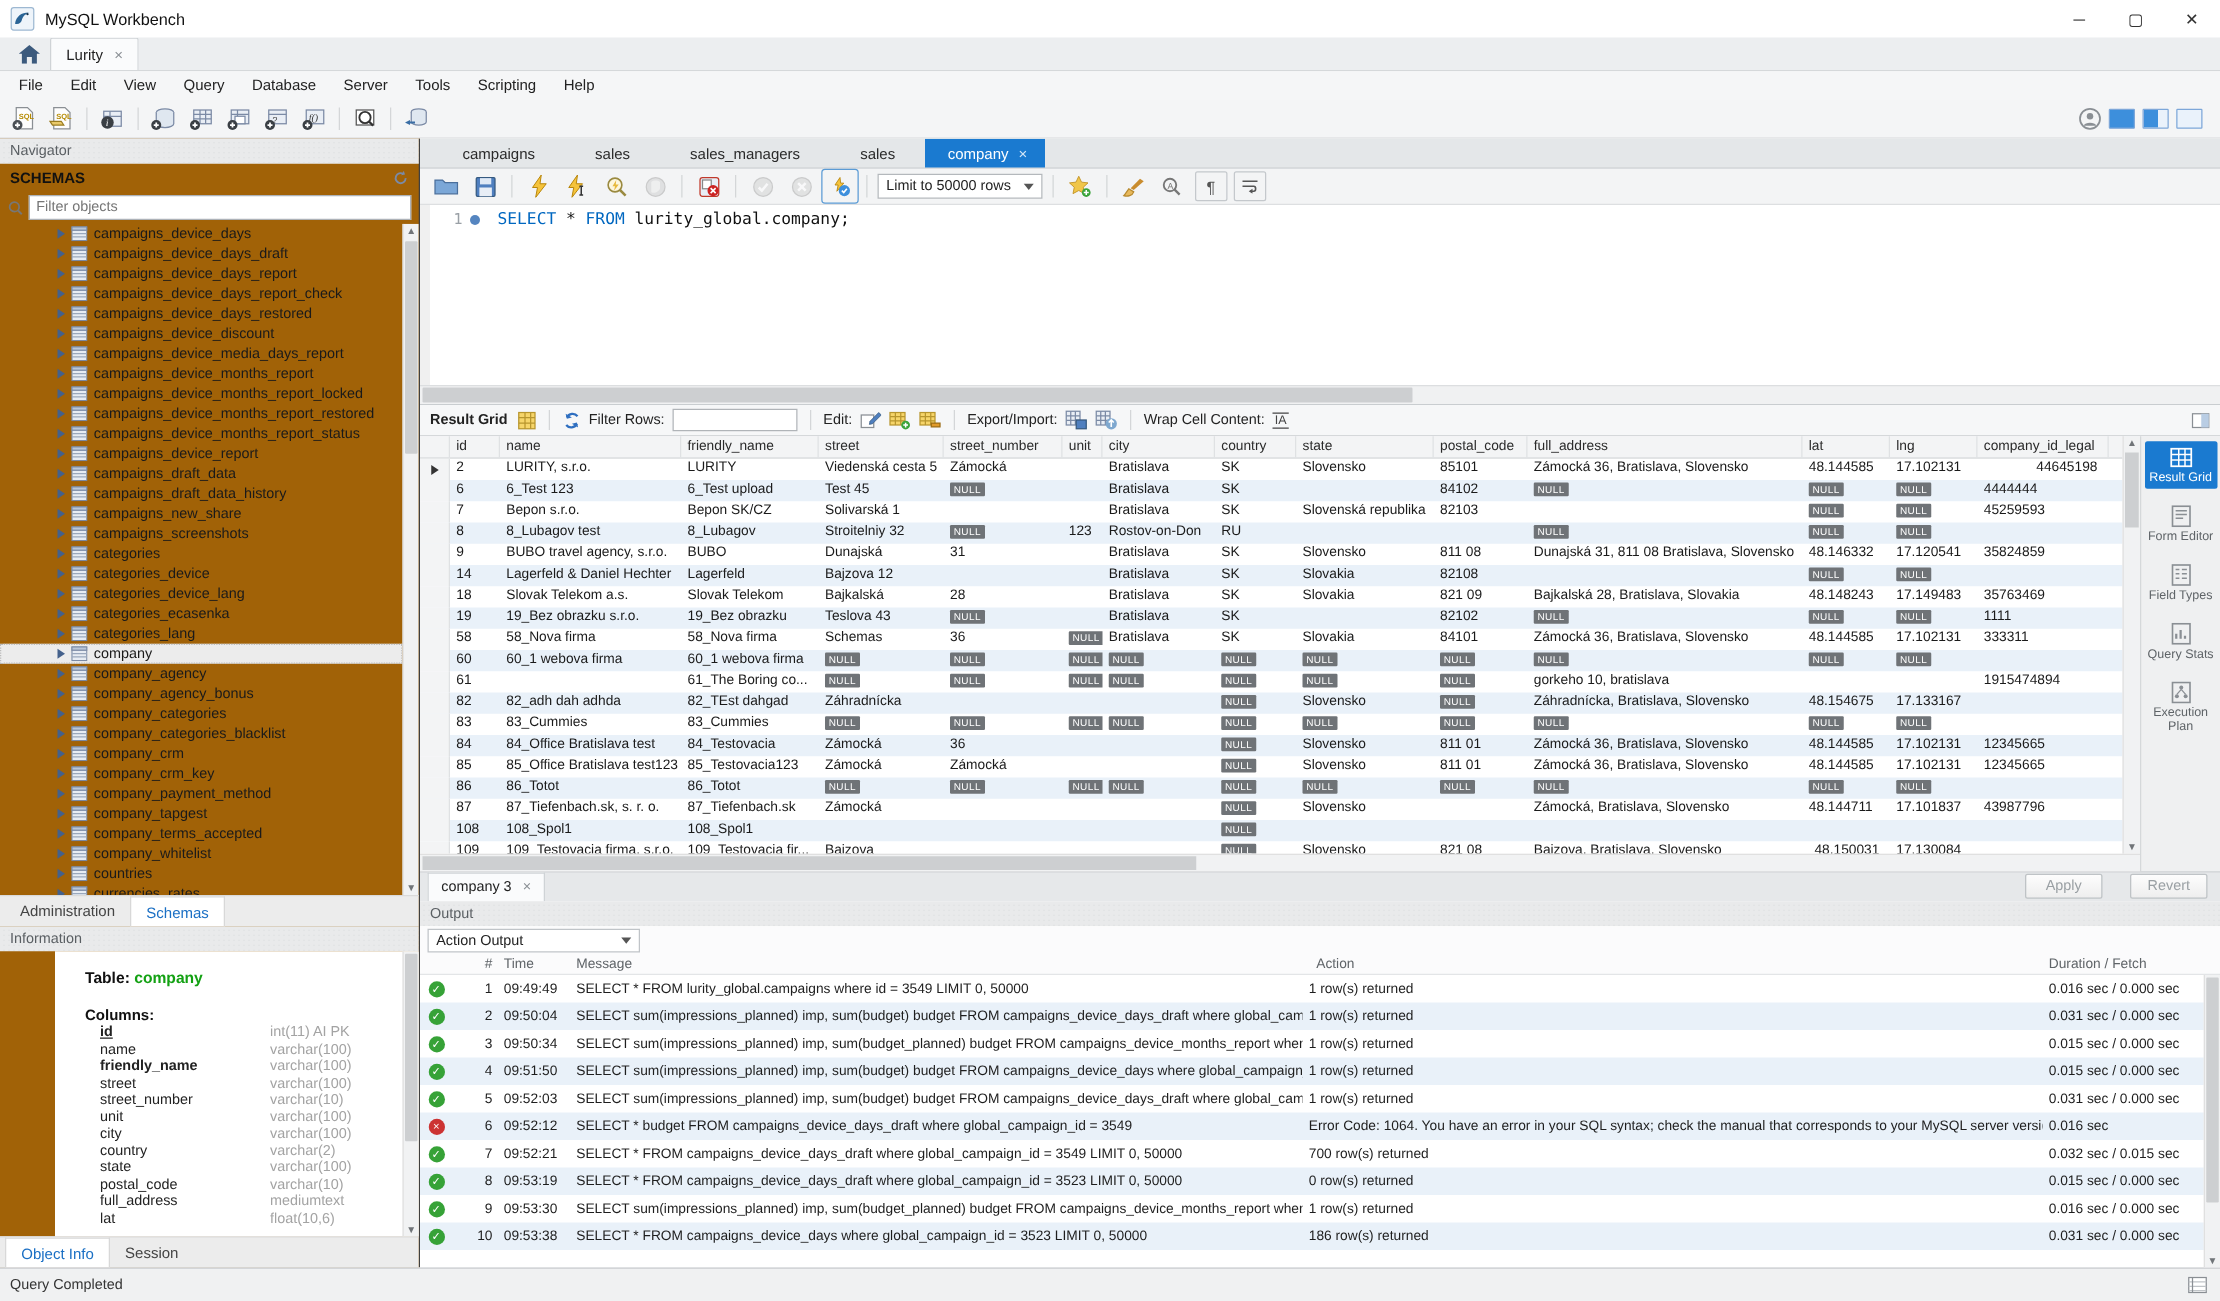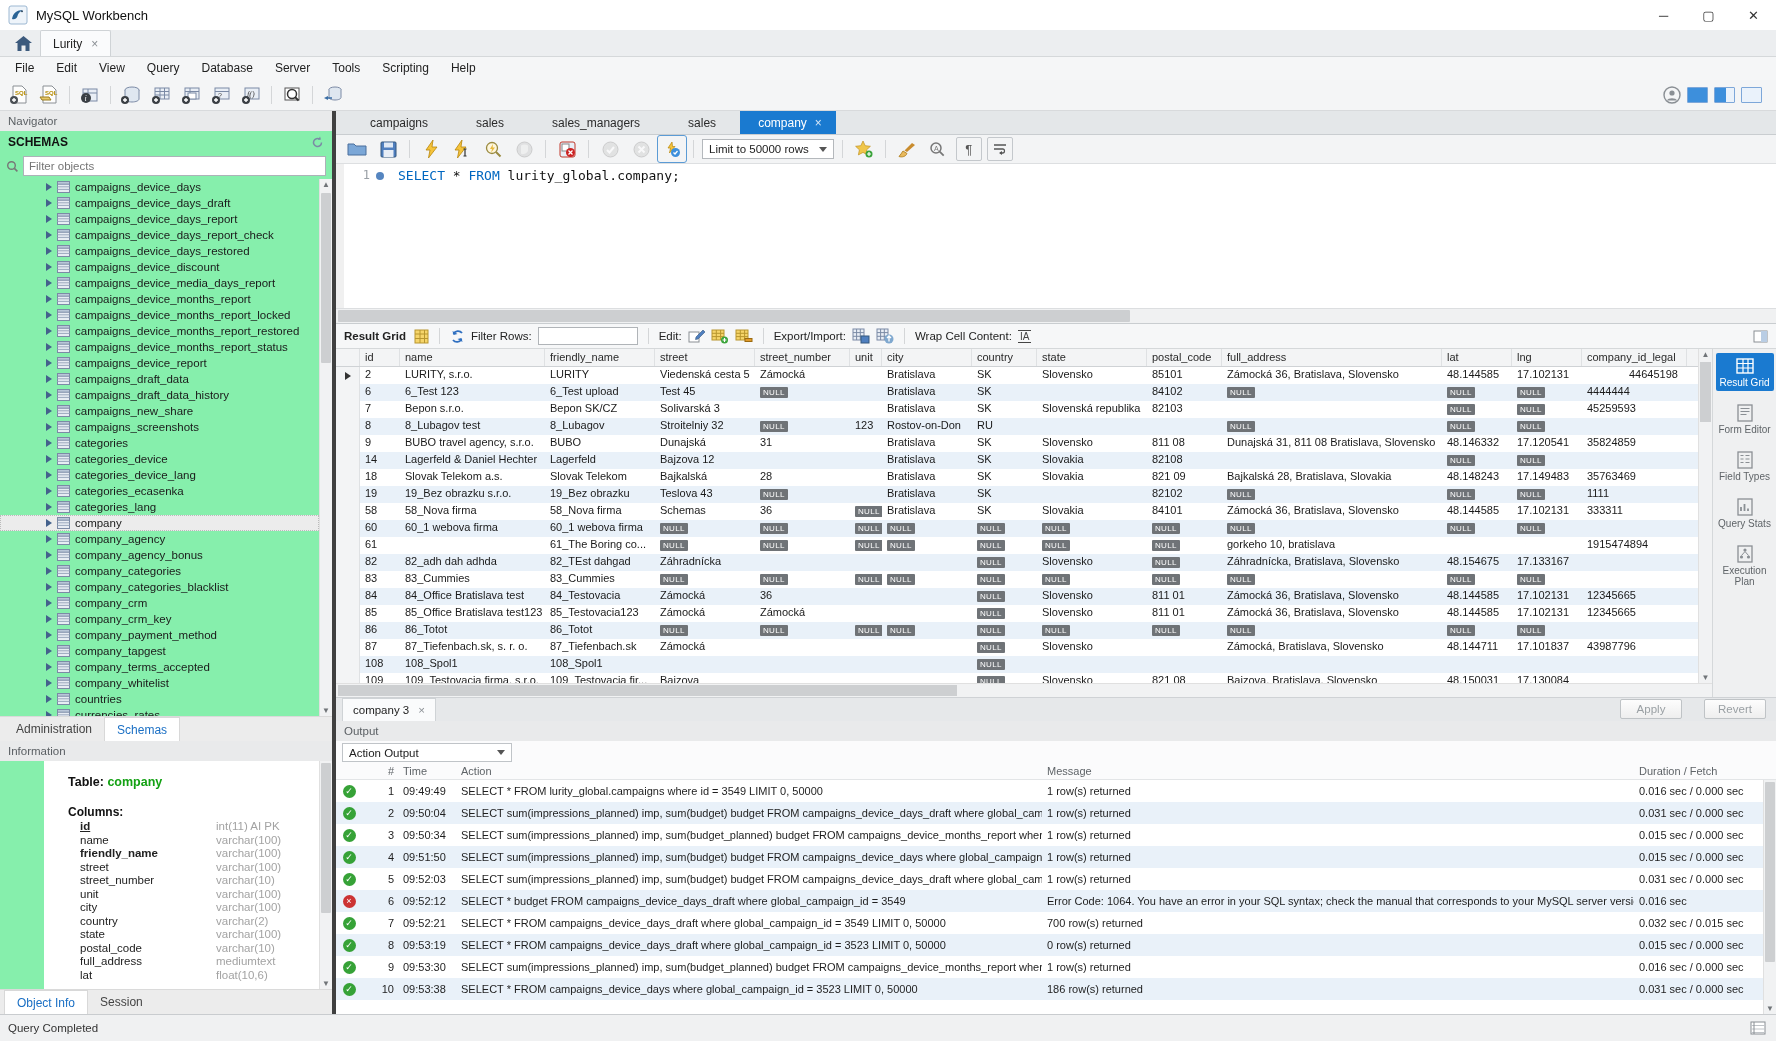--- a/index.html
+++ b/index.html
@@ -31,21 +31,21 @@
 .tb-right { margin-left:auto; display:flex; align-items:center; gap:6px; padding-right:8px; }
 .layout-toggle { width:21px; height:16px; border:1px solid #7da7d9; border-radius:1px; }
 .layout-toggle.full { background:#3d8fdc; }
 .layout-toggle.half { background:linear-gradient(to right,#3d8fdc 60%,#eaf2fb 60%); }
 .layout-toggle.off  { background:#eaf2fb; }
 
 
 .workspace { height:903px; display:flex; flex:0 0 auto; background:#e7e9ea; }
 
 
-.sidebar { width:336px; flex:0 0 auto; display:flex; flex-direction:column; border-right:4px solid #404040; background:#86efac; }
+.sidebar { width:336px; flex:0 0 auto; display:flex; flex-direction:column; border-right:1px solid #404040; background:#a16207; }
 .panel-header { height:20px; background:#e9eaeb; color:#5a5f63; font-size:11.5px; line-height:20px; padding-left:8px; flex:0 0 auto;
   background-image:radial-gradient(circle at 1px 1px,#d7d9da 12%,transparent 13%); background-size:4px 4px; background-position:90px 6px; }
 .schemas-title { height:22px; display:flex; align-items:center; padding:0 8px; font-weight:bold; font-size:12px; color:#111; flex:0 0 auto; }
 .schemas-refresh { margin-left:auto; color:#7b8aa5; }
 .filter-row { height:26px; display:flex; align-items:center; gap:4px; padding:0 6px; flex:0 0 auto; }
 .filter-input { flex:1; height:20px; border:1px solid #adb2b8; background:#fff; font-size:11.5px; padding:0 5px; font-family:"Liberation Sans",sans-serif; color:#333; }
 .tree-wrap { flex:1; display:flex; overflow:hidden; }
 .tree { flex:1; overflow:hidden; }
 .tree-item { height:16px; display:flex; align-items:center; padding-left:46px; gap:5px; font-size:11.5px; color:#1a1a1a; white-space:nowrap; cursor:default; }
 .tree-item.selected { background:#ececec; outline:1px dotted #bbb; outline-offset:-1px; }
@@ -1031,21 +1031,21 @@
                     <div class="g-cell" style="width: 220px;"><span class="null-badge">NULL</span></div>
                     <div class="g-cell" style="width: 70px;"><span class="null-badge">NULL</span></div>
                     <div class="g-cell" style="width: 70px;"><span class="null-badge">NULL</span></div>
                     <div class="g-cell" style="width: 105px;">4444444</div>
                   </div>
                   <div class="grid-row">
                     <div class="g-cell g-gutter" style="width: 24px;"></div>
                     <div class="g-cell" style="width: 40px;">7</div>
                     <div class="g-cell" style="width: 145px;">Bepon s.r.o.</div>
                     <div class="g-cell" style="width: 110px;">Bepon SK/CZ</div>
-                    <div class="g-cell" style="width: 100px;">Solivarská 3</div>
+                    <div class="g-cell" style="width: 100px;">Solivarská 1</div>
                     <div class="g-cell" style="width: 95px;"></div>
                     <div class="g-cell" style="width: 32px;"></div>
                     <div class="g-cell" style="width: 90px;">Bratislava</div>
                     <div class="g-cell" style="width: 65px;">SK</div>
                     <div class="g-cell" style="width: 110px;">Slovenská republika</div>
                     <div class="g-cell" style="width: 75px;">82103</div>
                     <div class="g-cell" style="width: 220px;"></div>
                     <div class="g-cell" style="width: 70px;"><span class="null-badge">NULL</span></div>
                     <div class="g-cell" style="width: 70px;"><span class="null-badge">NULL</span></div>
                     <div class="g-cell" style="width: 105px;">45259593</div>
@@ -1311,21 +1311,21 @@
                     <div class="g-cell" style="width: 145px;">109_Testovacia firma, s.r.o.</div>
                     <div class="g-cell" style="width: 110px;">109_Testovacia fir...</div>
                     <div class="g-cell" style="width: 100px;">Bajzova</div>
                     <div class="g-cell" style="width: 95px;"></div>
                     <div class="g-cell" style="width: 32px;"></div>
                     <div class="g-cell" style="width: 90px;"></div>
                     <div class="g-cell" style="width: 65px;"><span class="null-badge">NULL</span></div>
                     <div class="g-cell" style="width: 110px;">Slovensko</div>
                     <div class="g-cell" style="width: 75px;">821 08</div>
                     <div class="g-cell" style="width: 220px;">Bajzova, Bratislava, Slovensko</div>
-                    <div class="g-cell" style="width: 70px;">48.150031</div>
+                    <div class="g-cell" style="width: 70px; text-align: center;">48.150031</div>
                     <div class="g-cell" style="width: 70px;">17.130084</div>
                     <div class="g-cell" style="width: 105px;"></div>
                   </div>
                 </div>
             </div>
             <div class="grid-vscroll">
               <span class="arr" style="top:1px;position:absolute;left:0;right:0;text-align:center;font-size:8px;color:#707478;">▲</span>
               <div class="thumb" style="position:absolute;left:1px;right:1px;top:13px;height:60px;background:#cdcfd1;"></div>
               <span class="arr" style="bottom:1px;position:absolute;left:0;right:0;text-align:center;font-size:8px;color:#707478;">▼</span>
             </div>
@@ -1401,22 +1401,22 @@
       <div class="out-toolbar">
         <div class="out-select">
           <span>Action Output</span>
           <span class="caret-down"></span>
         </div>
       </div>
       <div class="log-header">
         <div class="log-hcell" style="width:26px"></div>
         <div class="log-hcell" style="width:36px;text-align:right">#</div>
         <div class="log-hcell" style="width:58px">Time</div>
+        <div class="log-hcell" style="width:592px">Message</div>
         <div class="log-hcell" style="width:586px">Action</div>
-        <div class="log-hcell" style="width:592px">Message</div>
         <div class="log-hcell" style="flex:1">Duration / Fetch</div>
       </div>
       <div class="log-body">
         <div class="log-rows" id="log-rows">
             <div class="log-row">
               <div class="status-dot">
                 <span class="dot ok">✓</span>
               </div>
               <div class="log-cell log-num" style="width: 36px;">1</div>
               <div class="log-cell" style="width: 58px;">09:49:49</div>

